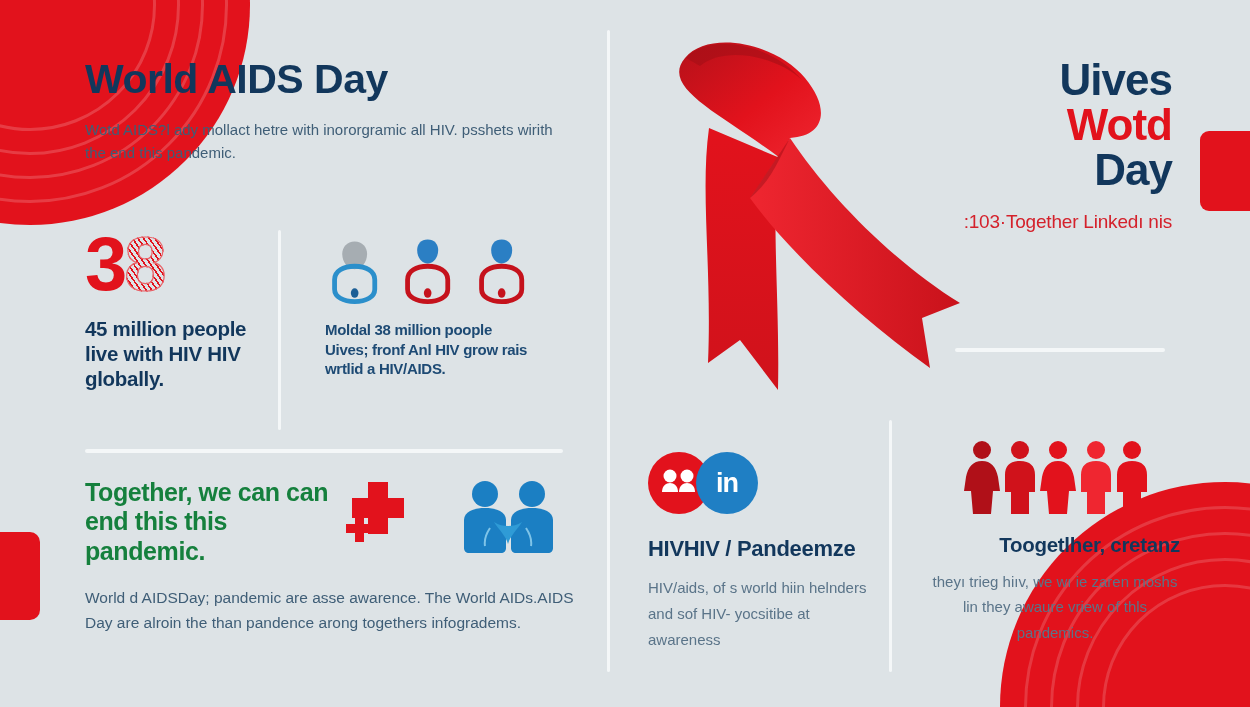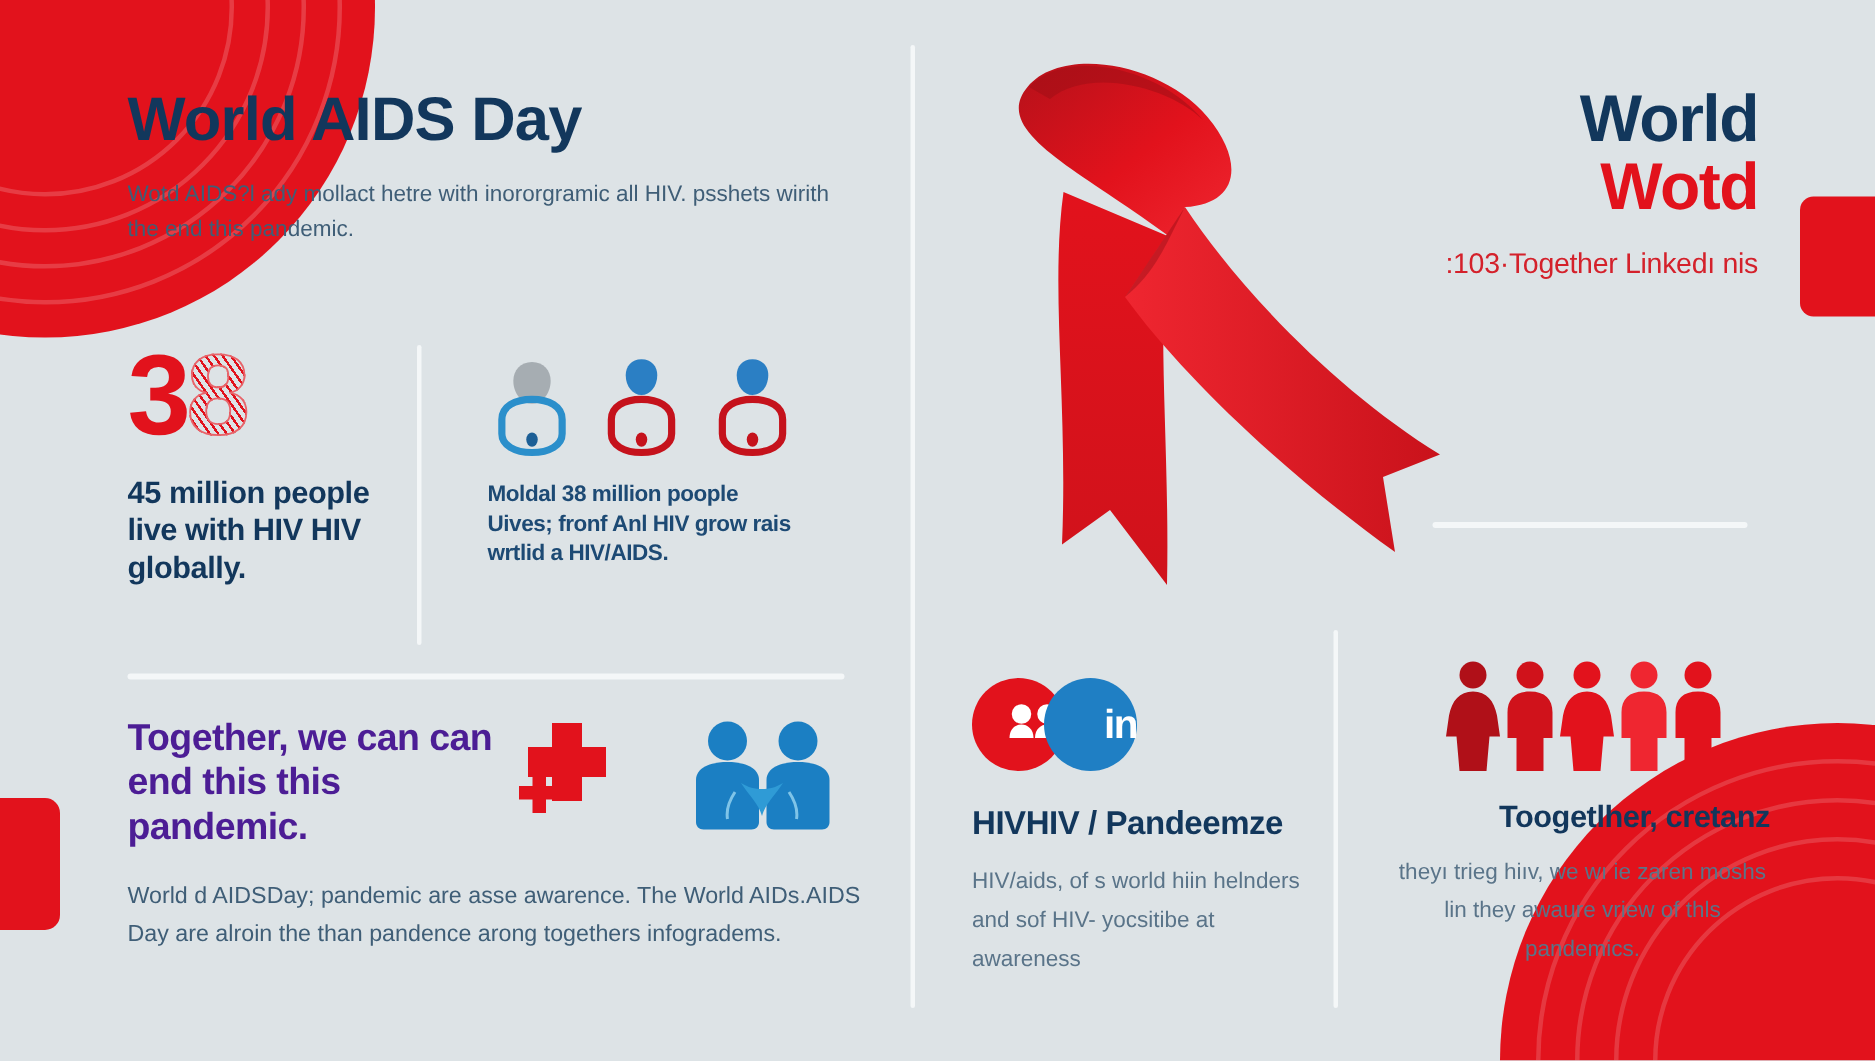--- a/index.html
+++ b/index.html
@@ -49,31 +49,31 @@
   }
   .stat-label { margin-top:10px; font-size:20.5px; font-weight:bold; color:#12375c;
                 line-height:1.23; letter-spacing:-0.3px; }
   .stat-label-b { margin-top:12px; font-size:15px; font-weight:bold; color:#1d4a74;
                   line-height:1.3; letter-spacing:-0.3px; }
 
   .person-row { display:flex; gap:14px; align-items:flex-end; height:80px; }
 
   
   .lower { position:absolute; left:85px; top:478px; width:490px; }
-  .lower-head { font-size:25px; font-weight:bold; color:#4c1d95; line-height:1.17;
+  .lower-head { font-size:25px; font-weight:bold; color:#15803d; line-height:1.17;
                 letter-spacing:-0.4px; }
   .lower-body { margin-top:19px; font-size:15.5px; color:#3f5e77; line-height:1.63; }
 
   .icons-mid { position:absolute; left:340px; top:476px; width:230px; height:90px; }
 
   
   .mid-col { position:absolute; left:648px; top:452px; width:228px; }
   .circle-row { display:flex; align-items:center; margin-bottom:22px; }
   .circ { width:62px; height:62px; border-radius:50%; display:flex;
-          align-items:center; justify-content:flex-end; }
+          align-items:center; justify-content:center; }
   .circ-red { background:#e2121c; }
   .circ-blue { background:#1f7fc4; margin-left:-14px; position:relative; }
   .in-text { color:#fff; font-size:27px; font-weight:bold; letter-spacing:-1px; }
   .mid-head { font-size:22px; font-weight:bold; color:#12375c; line-height:1.2;
               letter-spacing:-0.3px; }
   .mid-body { margin-top:13px; font-size:15px; color:#5a7489; line-height:1.72; }
 
   
   .right-col { position:absolute; left:957px; top:58px; width:215px; }
   .r-title { font-size:44px; font-weight:bold; line-height:1.02; letter-spacing:-1px;
@@ -227,22 +227,23 @@
       </div>
       <div class="circ circ-blue">
         <span class="in-text">in</span>
       </div>
     </div>
     <div class="mid-head">HIVHIV / Pandeemze</div>
     <div class="mid-body">HIV/aids, of s world hiin helnders and sof HIV- yocsitibe at awareness</div>
   </div>
 
   <div class="right-col">
-    <div class="r-title r-navy">World</div>
+    <div class="r-title r-navy">Uives</div>
     <div class="r-title r-red">Wotd</div>
+    <div class="r-title r-navy">Day</div>
     <div class="r-sub">:103·Together Linkedı nis</div>
   </div>
 
   <div class="right-lower">
     <div class="people-red">
       <svg width="190" height="75" viewBox="0 0 190 75">
 
         <g fill="#b01018">
           <circle cx="22" cy="10" r="9"></circle>
           <path d="M22 21c-9 0-14 6-16 16l-2 14h7l2 23h18l2-23h7l-2-14c-2-10-7-16-16-16z"></path>

